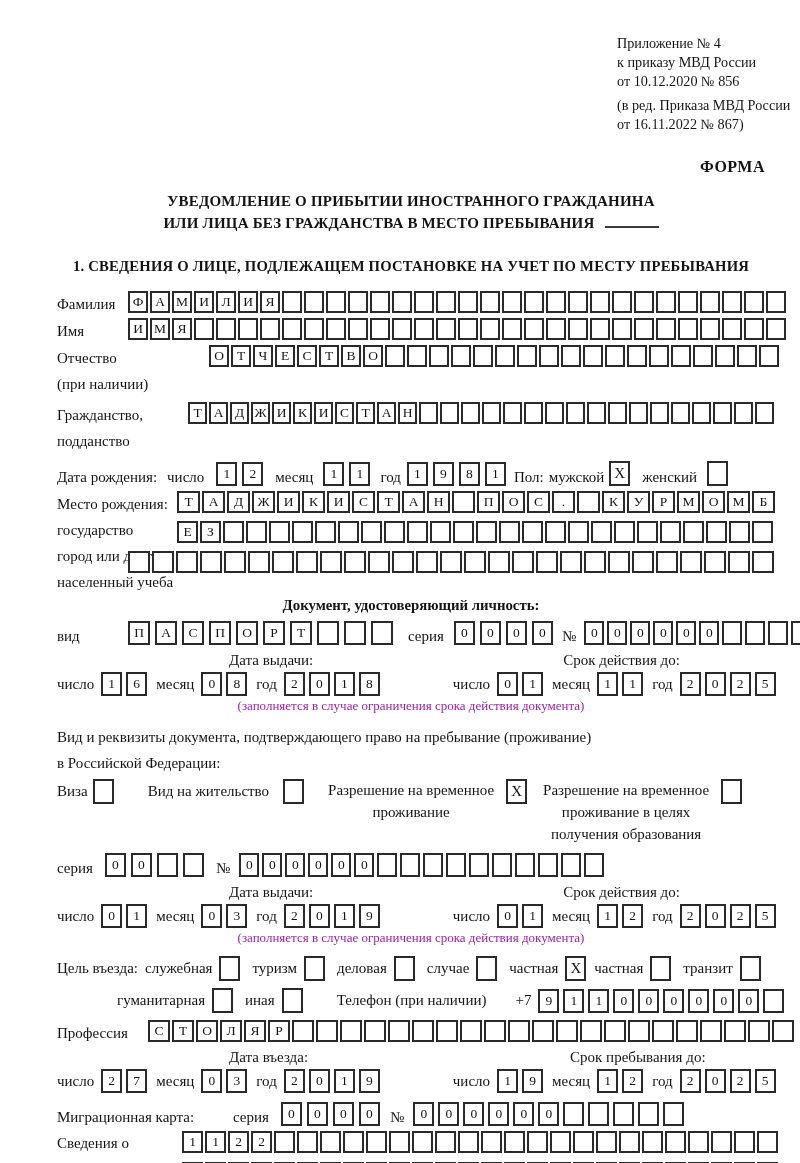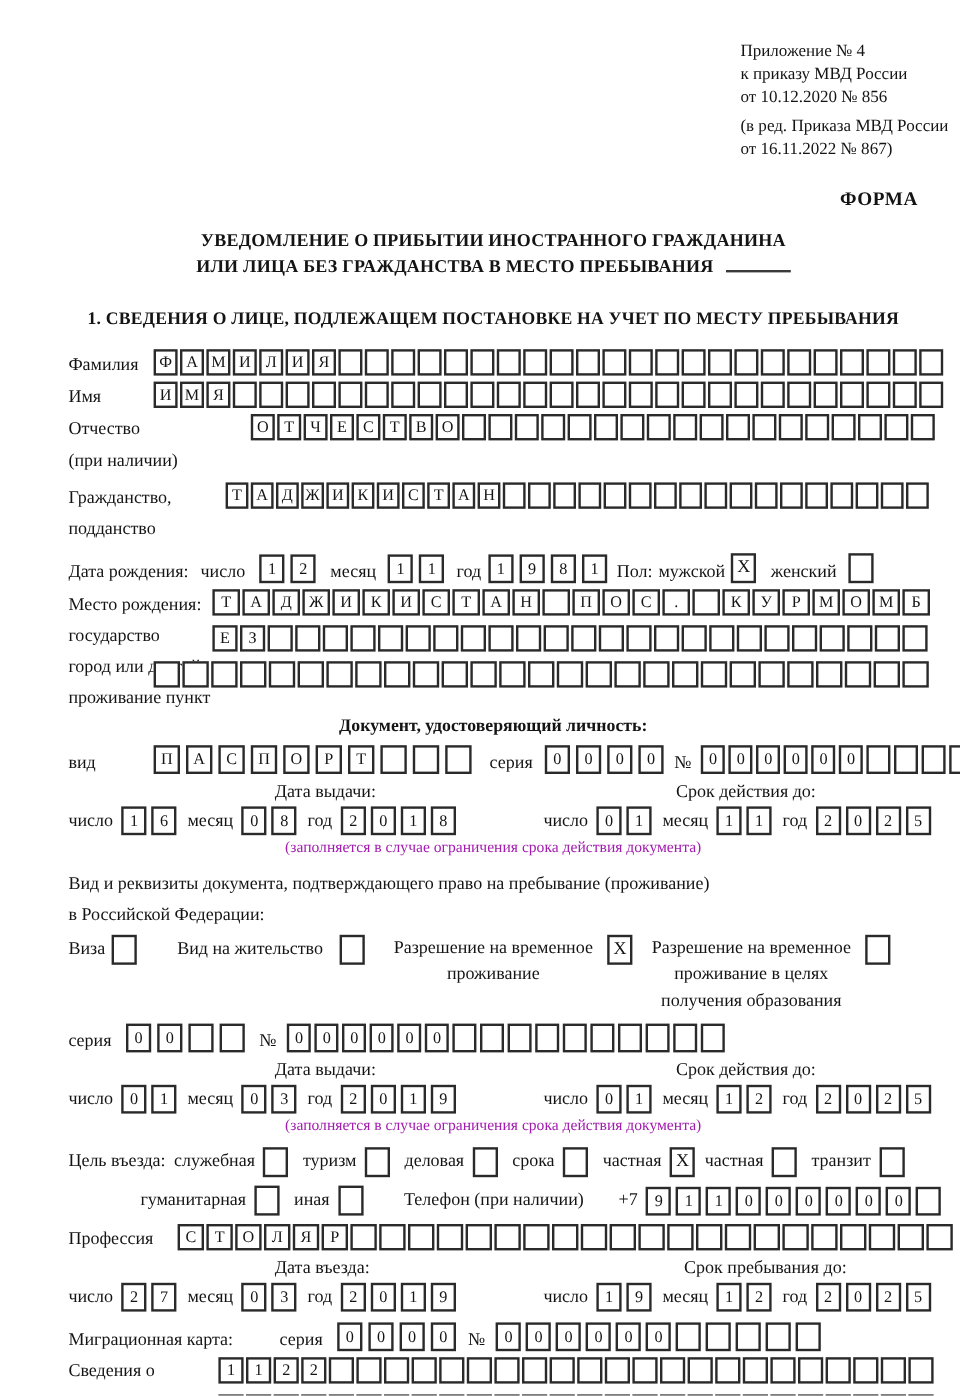--- a/index.html
+++ b/index.html
@@ -251,21 +251,21 @@
     <span class="checkbox">X</span>
     <span class="word" style="margin-left:12px;margin-right:10px">женский</span>
     <span class="checkbox"></span>
   </div>
 
   <div class="mr-col" style="margin-top:4px">
     <div class="mr-labels">
       <div>Место рождения:</div>
       <div>государство</div>
       <div>город или другой</div>
-      <div>проживание пункт</div>
+      <div>населенный учеба</div>
     </div>
     <div class="mr-rows">
       <div class="cells" style="--cw:23px">
           <span class="cell">Т</span>
           <span class="cell">А</span>
           <span class="cell">Д</span>
           <span class="cell">Ж</span>
           <span class="cell">И</span>
           <span class="cell">К</span>
           <span class="cell">И</span>
@@ -528,21 +528,21 @@
   <div class="note-right">(заполняется в случае ограничения срока действия документа)</div>
 
   <div class="purpose-row">
     <span class="word">Цель въезда:</span>
     <span class="word">служебная</span>
     <span class="checkbox"></span>
     <span class="word">туризм</span>
     <span class="checkbox"></span>
     <span class="word">деловая</span>
     <span class="checkbox"></span>
-    <span class="word">срока</span>
+    <span class="word">случае</span>
     <span class="checkbox"></span>
     <span class="word">частная</span>
     <span class="checkbox" style="margin-right:8px">X</span>
     <span class="word">частная</span>
     <span class="checkbox"></span>
     <span class="word">транзит</span>
     <span class="checkbox" style="margin-right:0"></span>
   </div>
 
   <div class="purpose-row" style="margin-left:60px">

